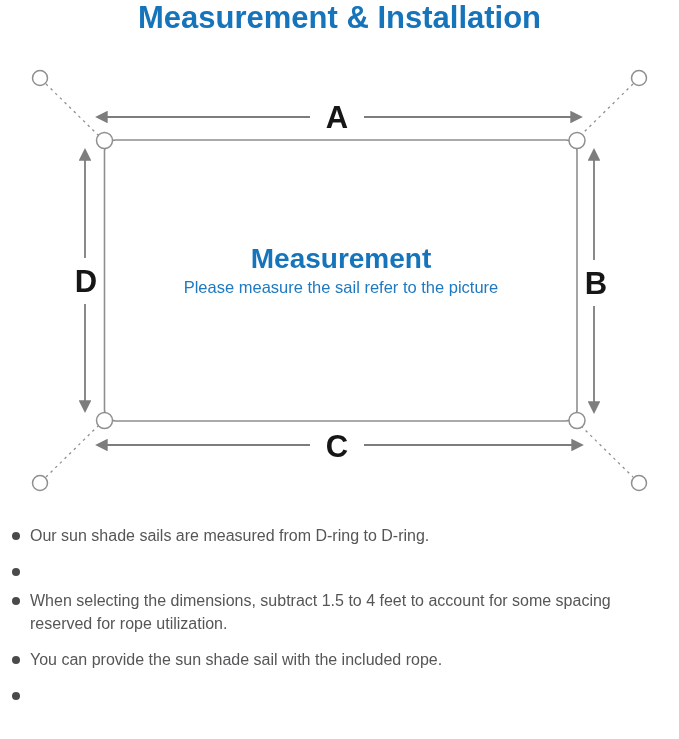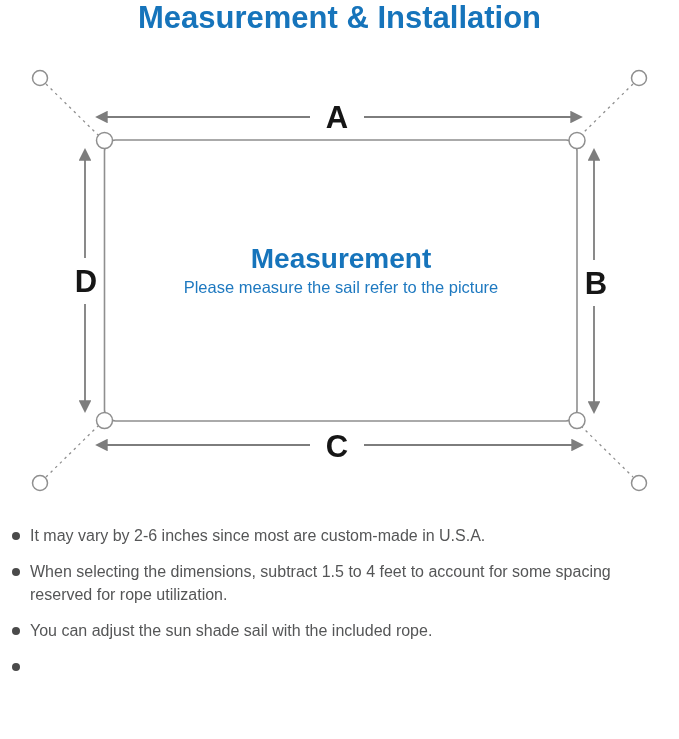--- a/index.html
+++ b/index.html
@@ -123,29 +123,32 @@
     <line x1="364" y1="445" x2="582" y2="445" stroke="#7d7d7d" stroke-width="1.8" marker-end="url(#ah)"></line>
     <text x="337" y="457" text-anchor="middle" class="dim-label">C</text>
 
     <text x="341" y="268" text-anchor="middle" class="center-title">Measurement</text>
     <text x="341" y="293" text-anchor="middle" class="center-subtitle">Please measure the sail refer to the picture</text>
   </svg>
 
   <ul class="bullets">
     <li>
       <span class="dot"></span>
-      <span class="btext">It may vary by 2-6 inches since most are custom-made in U.S.A.</span>
+      <span class="btext">Our sun shade sails are measured from D-ring to D-ring.</span>
+    </li>
+    <li>
+      <span class="dot"></span>
     </li>
     <li>
       <span class="dot"></span>
       <span class="btext">When selecting the dimensions, subtract 1.5 to 4 feet to account for some spacing
 reserved for rope utilization.</span>
     </li>
     <li>
       <span class="dot"></span>
-      <span class="btext">You can adjust the sun shade sail with the included rope.</span>
+      <span class="btext">You can provide the sun shade sail with the included rope.</span>
     </li>
     <li>
       <span class="dot"></span>
     </li>
   </ul>
 
 </div>
 
 </body></html>

